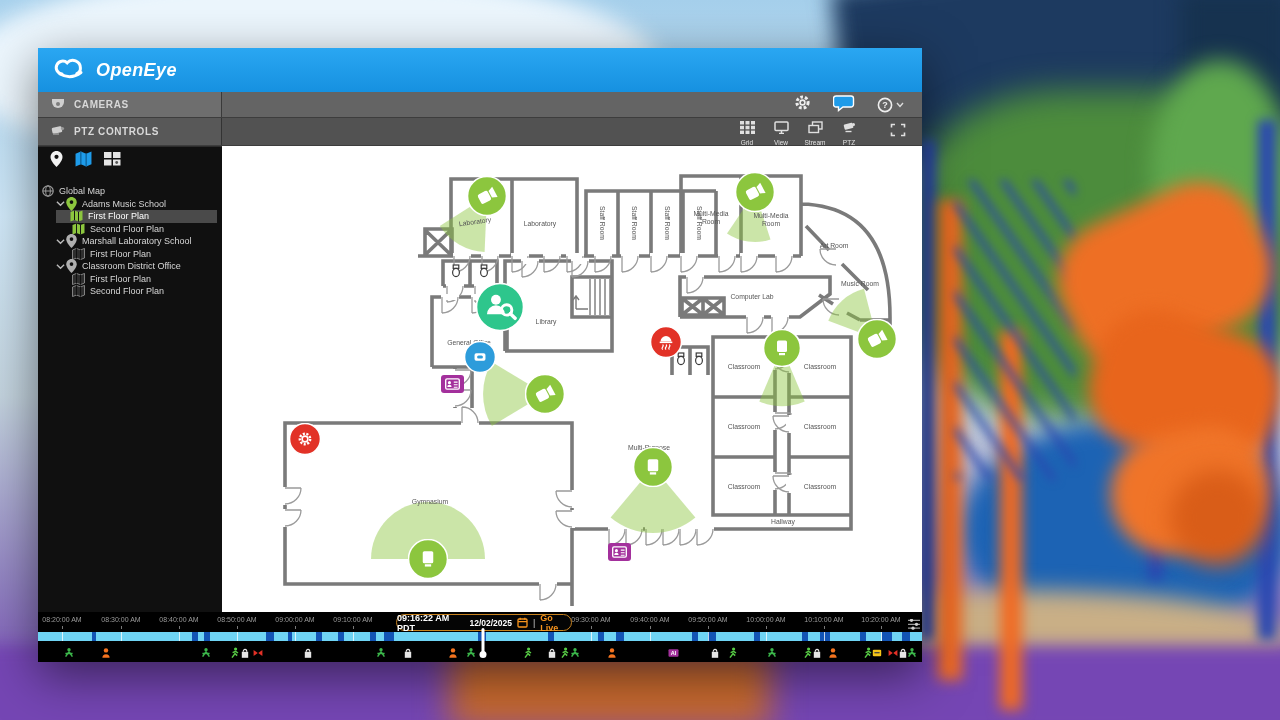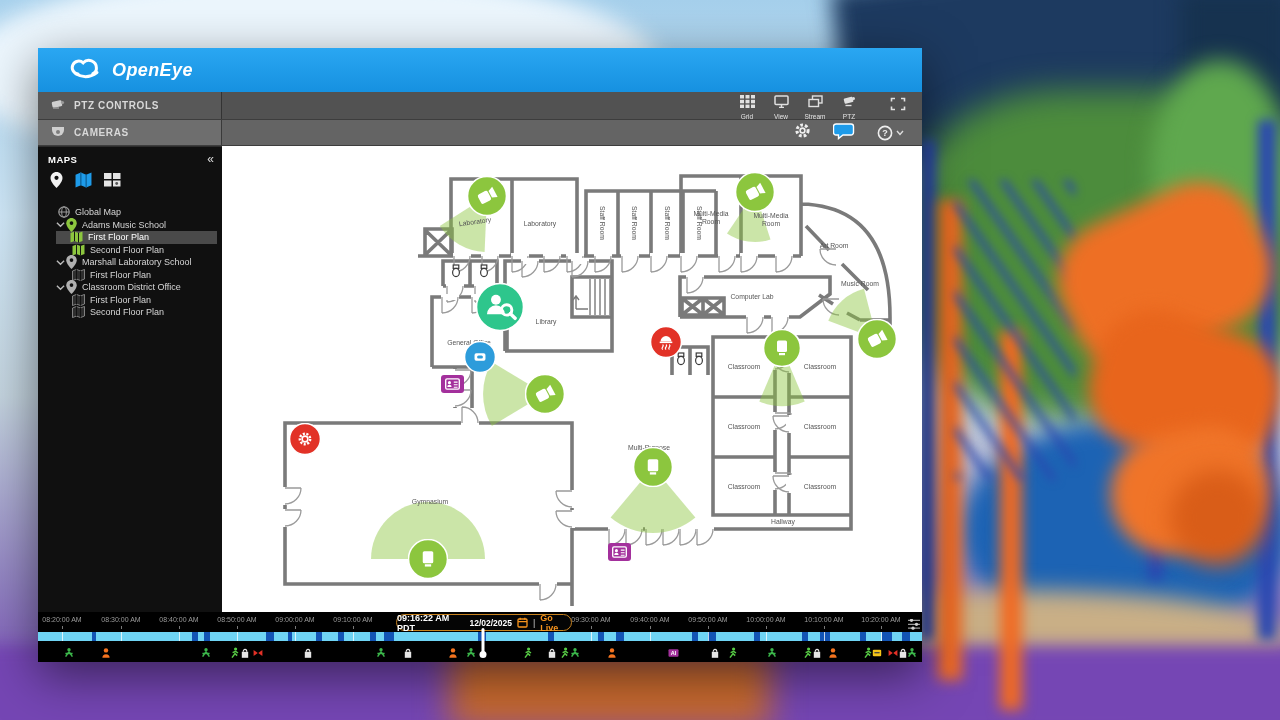--- a/index.html
+++ b/index.html
@@ -4,21 +4,21 @@
 <style>
   html,body{margin:0;padding:0;width:1280px;height:720px;overflow:hidden;
     font-family:"Liberation Sans",sans-serif;background:#9fc6e4;}
   
   .bg{position:absolute;left:0;top:0;width:1280px;height:720px;overflow:hidden;
     background:linear-gradient(180deg,#a6d0ec 0%,#cfe7f7 30%,#c3d3de 55%,#8f7fc0 82%,#7546b4 100%);}
   .bgl{position:absolute;filter:blur(11px);}
   
   .window{position:absolute;left:38px;top:48px;width:884px;height:614px;background:#000;
     box-shadow:0 14px 46px rgba(0,0,0,.5);}
-  .titlebar{height:44px;background:linear-gradient(180deg,#2aa7f2,#1691e0);display:flex;align-items:center;padding-left:30px;}
+  .titlebar{height:44px;background:linear-gradient(180deg,#2aa7f2,#1691e0);display:flex;align-items:center;padding-left:14px;}
   .brand{color:#fff;font-size:18px;font-weight:bold;font-style:italic;letter-spacing:.4px;margin-left:8px;}
   .bar{display:flex;}
   .bar1{height:26px;}
   .bar1 .left{width:184px;background:#6e6e6e;border-right:1px solid #3a3a3a;display:flex;align-items:center;gap:8px;padding-left:12px;box-sizing:border-box;}
   .bar1 .right{flex:1;background:#646464;display:flex;align-items:center;justify-content:flex-end;gap:22px;padding-right:18px;}
   .bar2{height:28px;}
   .bar2 .left{width:184px;background:#585858;border-right:1px solid #333;display:flex;align-items:center;gap:8px;padding-left:12px;box-sizing:border-box;}
   .bar2 .right{flex:1;background:#525252;display:flex;align-items:flex-start;justify-content:flex-end;gap:10px;padding-right:12px;}
   .bar1,.bar2{border-bottom:1px solid #3d3d3d;box-sizing:border-box;}
   .navlabel{color:#d8d8d8;font-size:10px;font-weight:bold;letter-spacing:.6px;}
@@ -30,21 +30,21 @@
   .sidebar{width:184px;background:#101010;color:#ddd;box-sizing:border-box;border-top:1px solid #2c2c2c;}
   .maphead{display:flex;justify-content:space-between;align-items:center;padding:5px 8px 2px 10px;}
   .maphead .t{font-size:9.5px;font-weight:bold;color:#fff;letter-spacing:.5px;}
   .maphead .c{color:#ddd;font-size:12px;cursor:pointer;}
   .tools{display:flex;align-items:center;gap:12px;padding:4px 0 6px 12px;}
   .tree{margin-top:8px;}
   .trow{display:flex;align-items:center;height:12.5px;font-size:9px;color:#d6d6d6;cursor:pointer;white-space:nowrap;}
   .trow.sel{background:#4a4a4a;color:#fff;margin:0 5px 0 18px;padding-left:2px;}
   .trow .chev{width:10px;margin-left:6px;display:inline-flex;}
   .trow .ti{display:inline-flex;margin-right:5px;}
-  .pad0{padding-left:20px;} .pad1{padding-left:34px;} .pad1s{padding-left:12px;}
+  .pad0{padding-left:4px;} .pad1{padding-left:34px;} .pad1s{padding-left:12px;}
   .maparea{flex:1;background:#fff;position:relative;overflow:hidden;}
   #floorplan{position:absolute;left:0;top:0;}
   .maptitle{position:absolute;left:28px;top:128px;font-size:23px;font-weight:800;letter-spacing:1.5px;color:#151515;}
   .rlabel{position:absolute;font-size:6.8px;color:#555;text-align:center;transform:translate(-50%,-50%);line-height:1.15;}
   .dev{position:absolute;cursor:pointer;}
   
   .timeline{position:relative;height:50px;background:#000;}
   .tick{position:absolute;top:4px;transform:translateX(-50%);font-size:7px;color:#9a9a9a;white-space:nowrap;}
   .tickmark{position:absolute;top:14px;width:1px;height:3px;background:#777;}
   .tlbar{position:absolute;left:0;top:20px;width:884px;height:9px;background:#1254b5;cursor:pointer;}
@@ -92,20 +92,48 @@
   <div class="titlebar">
     <span>
       <svg width="36" height="28" viewBox="0 0 36 28">
           <path d="M10 20 a6.5 6.5 0 1 1 5.2-11.2 a7.6 7.6 0 0 1 13.2 5.2 a5.6 5.6 0 0 1-3.6 5.6" fill="none" stroke="#fff" stroke-width="3" stroke-linecap="round"></path>
           <path d="M8 20 q11 6 21-1.5" fill="none" stroke="#fff" stroke-width="3" stroke-linecap="round"></path>
         </svg>
     </span>
     <span class="brand">OpenEye</span>
   </div>
 
+  <div class="bar bar1">
+    <div class="left">
+      <span><svg width="16" height="12" viewBox="0 0 16 12">
+            <path d="M2 1 h12 v3 a6 6 0 0 1 -12 0 z" fill="#cfcfcf"></path>
+            <circle cx="8" cy="6" r="2" fill="#7d7d7d"></circle>
+          </svg></span>
+      <span class="navlabel">CAMERAS</span>
+    </div>
+    <div class="right">
+      <span><svg width="17" height="17" viewBox="-8.5 -8.5 17 17">
+            <circle r="5.6" fill="none" stroke="#eee" stroke-width="3" stroke-dasharray="2.7 2"></circle>
+            <circle r="2.4" fill="none" stroke="#eee" stroke-width="1.6"></circle>
+          </svg></span>
+      <span><svg width="22" height="18" viewBox="0 0 22 18">
+            <path d="M3 2 h15 a2.5 2.5 0 0 1 2.5 2.5 v6 a2.5 2.5 0 0 1 -2.5 2.5 h-8 l-4.5 3.5 v-3.5 h-2.5 a2.5 2.5 0 0 1 -2.5 -2.5 v-6 A2.5 2.5 0 0 1 3 2 z" fill="#1E9BE9" stroke="#fff" stroke-width="1.4"></path>
+          </svg></span>
+      <span style="display:flex;align-items:center;gap:3px;">
+          <svg width="16" height="16" viewBox="0 0 16 16">
+            <circle cx="8" cy="8" r="6.6" fill="none" stroke="#eee" stroke-width="1.6"></circle>
+            <text x="8" y="11" text-anchor="middle" font-size="9" font-weight="bold" fill="#eee" font-family="Liberation Sans,sans-serif">?</text>
+          </svg>
+          <svg width="8" height="6" viewBox="0 0 8 6">
+            <path d="M1 1 L4 4.5 L7 1" fill="none" stroke="#ddd" stroke-width="1.4"></path>
+          </svg>
+        </span>
+    </div>
+  </div>
+
   <div class="bar bar2">
     <div class="left">
       <span><svg width="16" height="13" viewBox="0 0 16 13">
             <rect x="2" y="3" width="10" height="6" rx="1.5" fill="#cfcfcf" transform="rotate(-12 7 6)"></rect>
             <circle cx="12.5" cy="4.5" r="1.6" fill="#9a9a9a"></circle>
             <path d="M3 10 h6" stroke="#9a9a9a" stroke-width="1.5"></path>
           </svg></span>
       <span class="navlabel">PTZ CONTROLS</span>
     </div>
     <div class="right">
@@ -148,54 +176,22 @@
               </svg></span>
             <span class="cap">PTZ</span>
           </div>
         </span>
       <span class="fsbtn"><svg width="16" height="14" viewBox="0 0 16 14">
             <path d="M1.5 4.5 V1.5 H5 M11 1.5 h3.5 v3 M14.5 9.5 v3 H11 M5 12.5 H1.5 v-3" fill="none" stroke="#e0e0e0" stroke-width="1.6"></path>
           </svg></span>
     </div>
   </div>
 
-  <div class="bar bar1">
-    <div class="left">
-      <span><svg width="16" height="12" viewBox="0 0 16 12">
-            <path d="M2 1 h12 v3 a6 6 0 0 1 -12 0 z" fill="#cfcfcf"></path>
-            <circle cx="8" cy="6" r="2" fill="#7d7d7d"></circle>
-          </svg></span>
-      <span class="navlabel">CAMERAS</span>
-    </div>
-    <div class="right">
-      <span><svg width="17" height="17" viewBox="-8.5 -8.5 17 17">
-            <circle r="5.6" fill="none" stroke="#eee" stroke-width="3" stroke-dasharray="2.7 2"></circle>
-            <circle r="2.4" fill="none" stroke="#eee" stroke-width="1.6"></circle>
-          </svg></span>
-      <span><svg width="22" height="18" viewBox="0 0 22 18">
-            <path d="M3 2 h15 a2.5 2.5 0 0 1 2.5 2.5 v6 a2.5 2.5 0 0 1 -2.5 2.5 h-8 l-4.5 3.5 v-3.5 h-2.5 a2.5 2.5 0 0 1 -2.5 -2.5 v-6 A2.5 2.5 0 0 1 3 2 z" fill="#1E9BE9" stroke="#fff" stroke-width="1.4"></path>
-          </svg></span>
-      <span style="display:flex;align-items:center;gap:3px;">
-          <svg width="16" height="16" viewBox="0 0 16 16">
-            <circle cx="8" cy="8" r="6.6" fill="none" stroke="#eee" stroke-width="1.6"></circle>
-            <text x="8" y="11" text-anchor="middle" font-size="9" font-weight="bold" fill="#eee" font-family="Liberation Sans,sans-serif">?</text>
-          </svg>
-          <svg width="8" height="6" viewBox="0 0 8 6">
-            <path d="M1 1 L4 4.5 L7 1" fill="none" stroke="#ddd" stroke-width="1.4"></path>
-          </svg>
-        </span>
-    </div>
-  </div>
-
   <div class="content">
     <div class="sidebar">
-      <div class="maphead">
-        <span class="t">MAPS</span>
-        <span class="c">«</span>
-      </div>
       <div class="tools">
         <span><svg width="13" height="16" viewBox="0 0 12 16">
               <path d="M6 0 C2.7 0 0 2.7 0 6 c0 4.4 6 10 6 10 s6 -5.6 6 -10 C12 2.7 9.3 0 6 0 z" fill="#f2f2f2"></path>
               <circle cx="6" cy="5.8" r="2.1" fill="#101010"></circle>
             </svg></span>
         <span><svg width="17" height="16" viewBox="0 0 16 15">
               <path d="M0.5 2.5 L5.5 0.5 L10.5 2.5 L15.5 0.5 V12.5 L10.5 14.5 L5.5 12.5 L0.5 14.5 Z" fill="#1E9BE9"></path>
               <path d="M5.5 0.5 V12.5 M10.5 2.5 V14.5" stroke="#0d5f96" stroke-width="1.2"></path>
             </svg></span>
         <span><svg width="17" height="14" viewBox="0 0 17 14">

